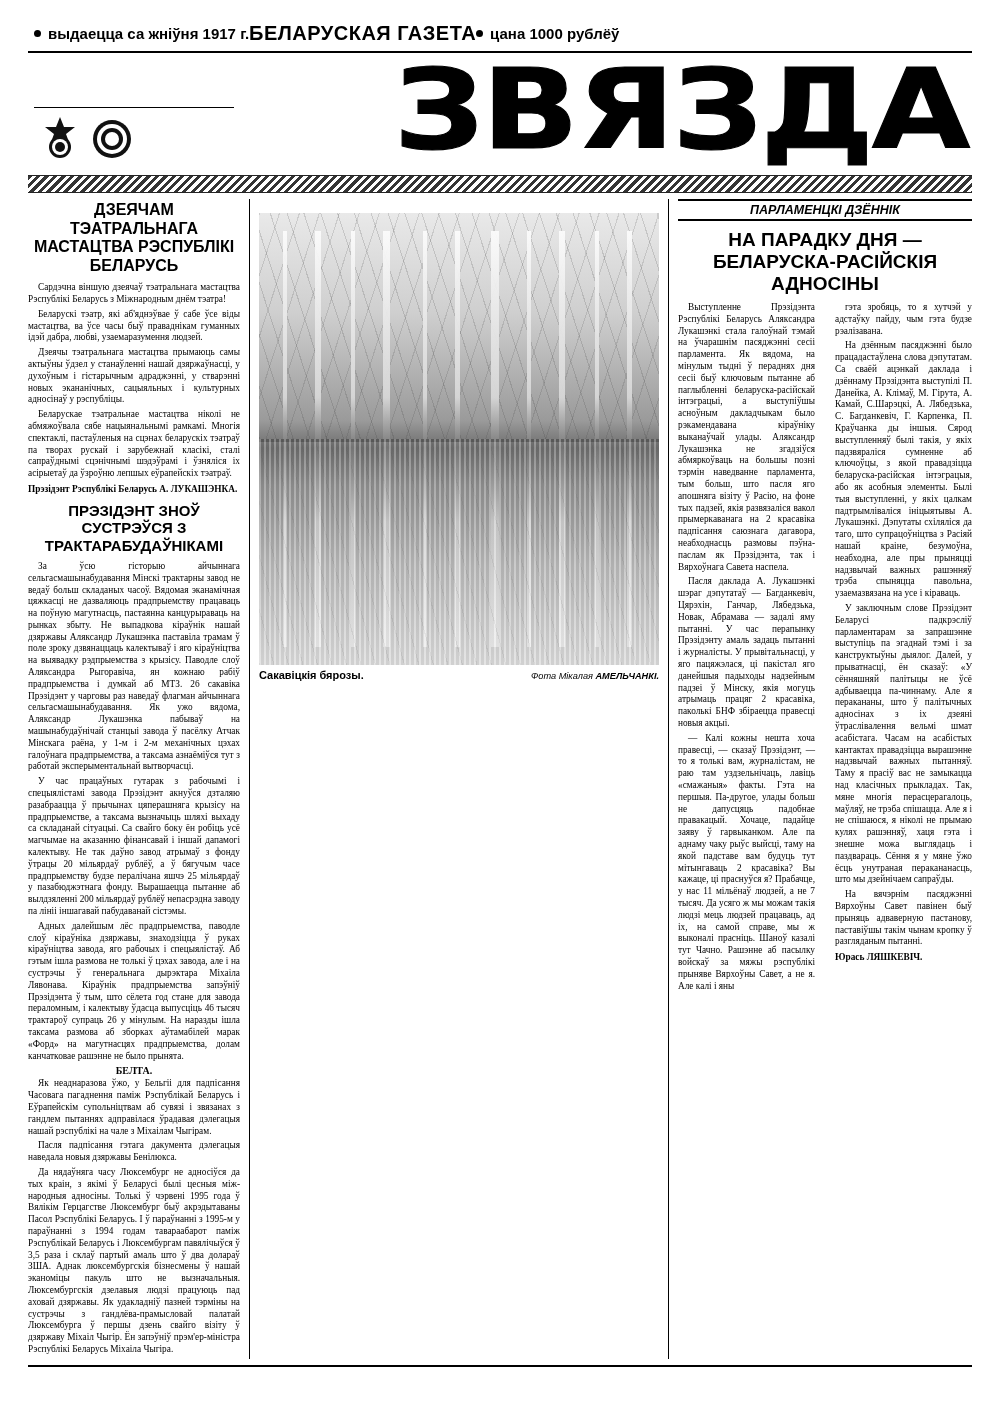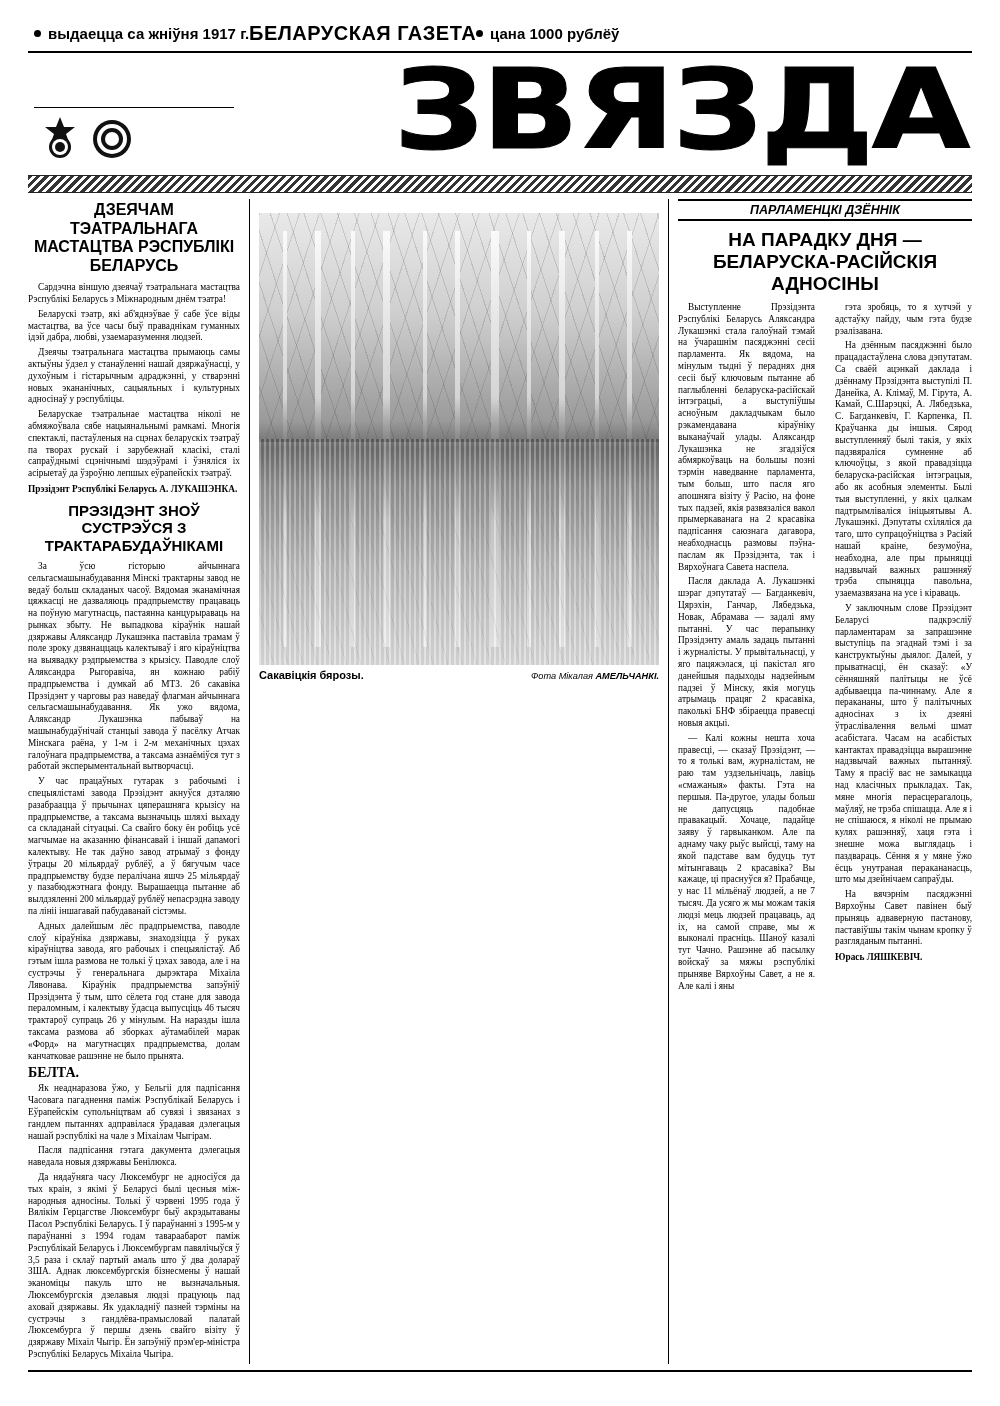--- a/index.html
+++ b/index.html
@@ -182,23 +182,23 @@
     text-indent: 10px;
     hyphens: auto;
   }
   .signature {
     font-size: 9.3px;
     line-height: 1.27;
     font-weight: bold;
     margin: 4px 0 6px 0;
   }
   .bold-note {
-    font-size: 14px;
-    font-weight: bold;
-    text-align: left;
+    font-size: 10px;
+    font-weight: bold;
+    text-align: center;
     margin: 3px 0 2px 0;
   }
 
   
   .photo-wrap { margin-top: 14px; }
   .photo {
     width: 100%;
     height: 452px;
     background:
       linear-gradient(to bottom, #e9e9e9 0%, #cfcfcf 22%, #9a9a9a 46%, #6d6d6d 52%, #8f8f8f 60%, #b9b9b9 78%, #dcdcdc 100%);

